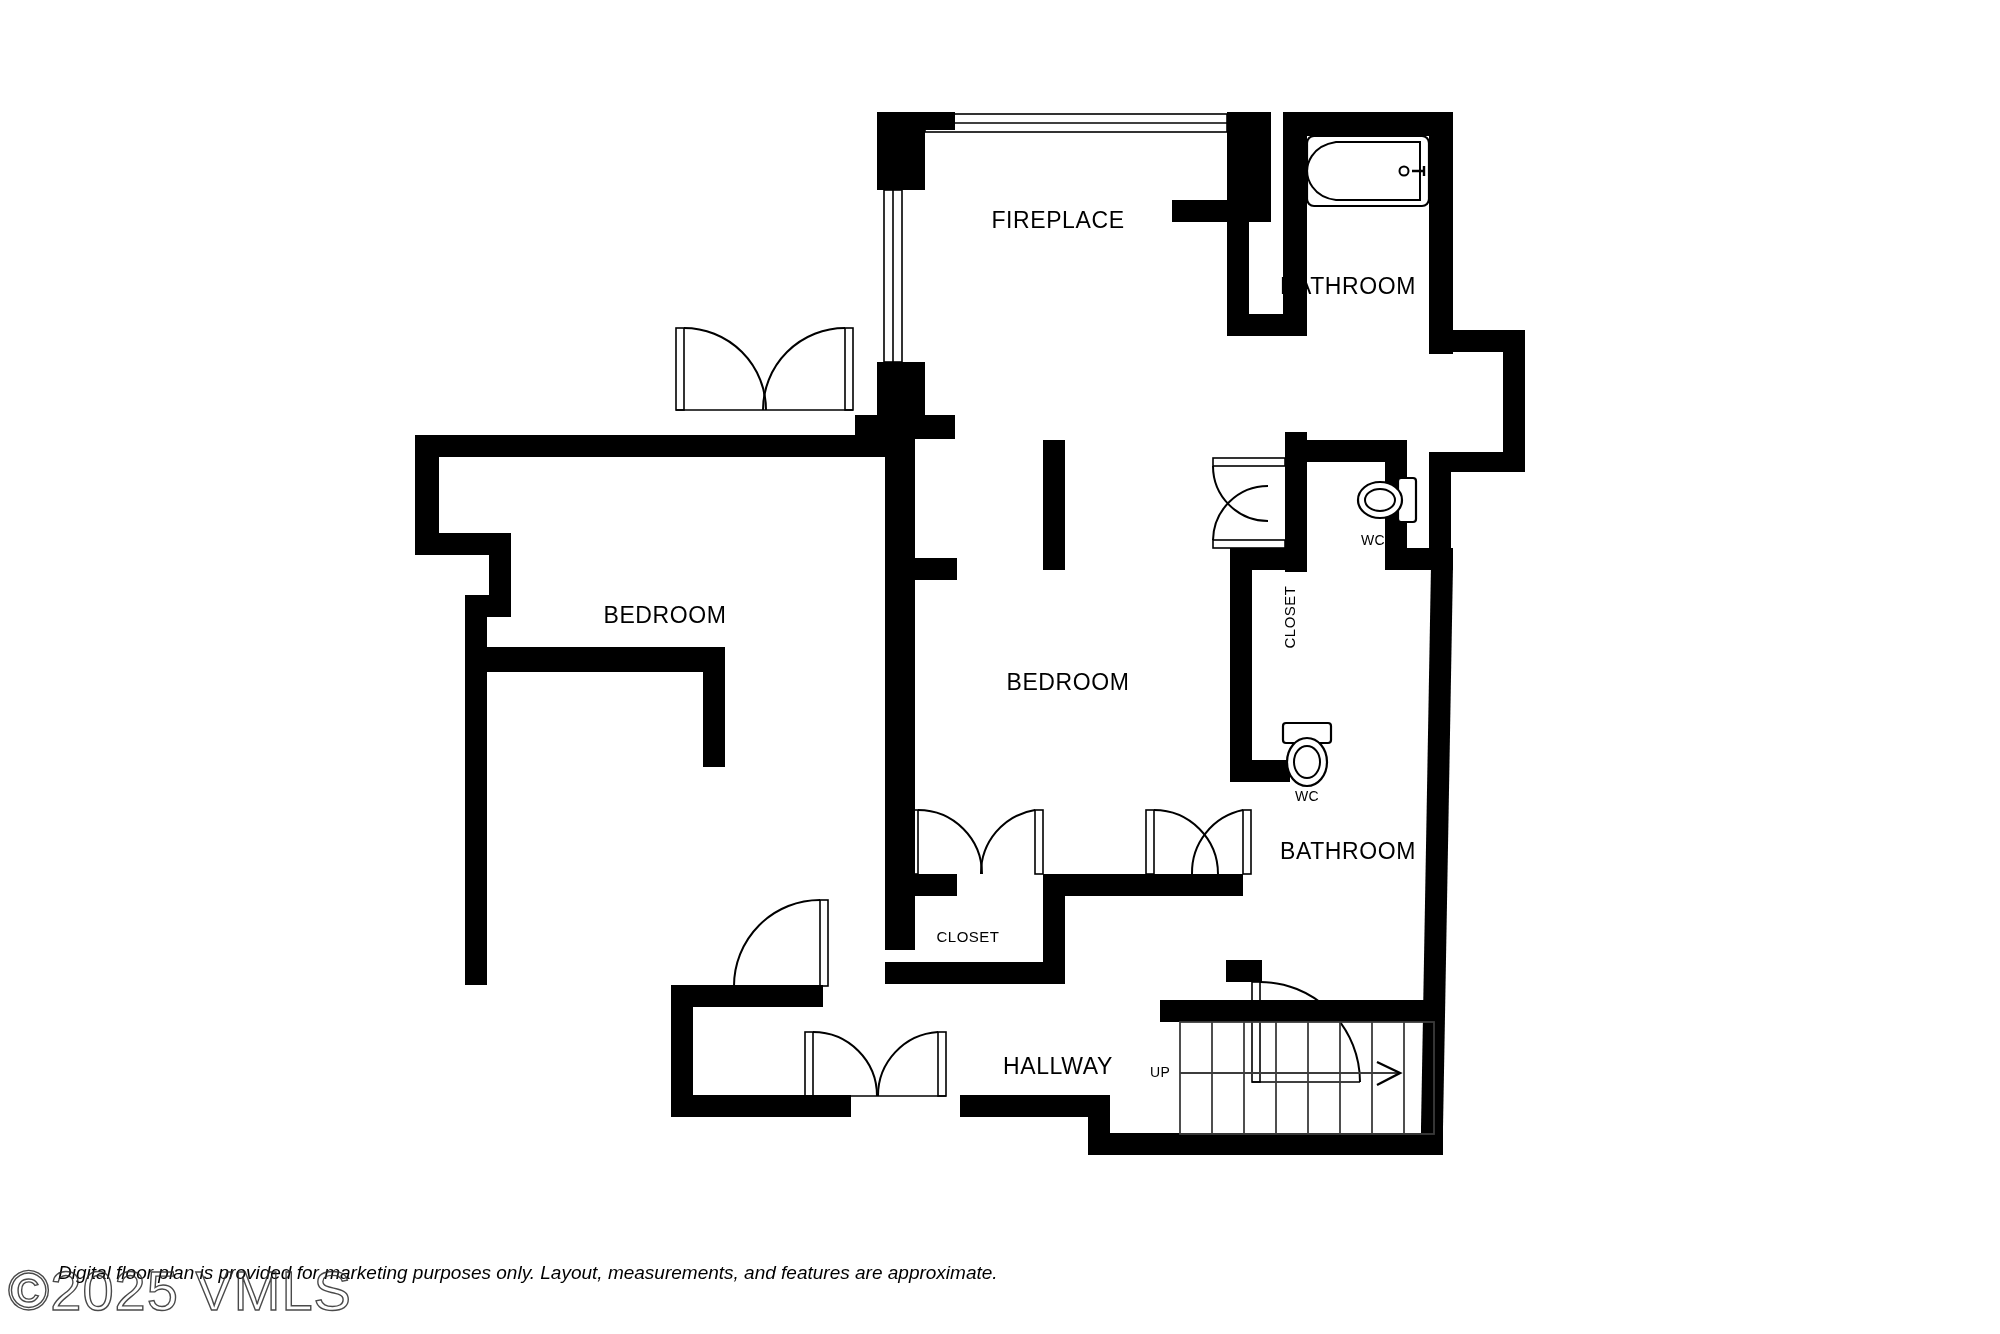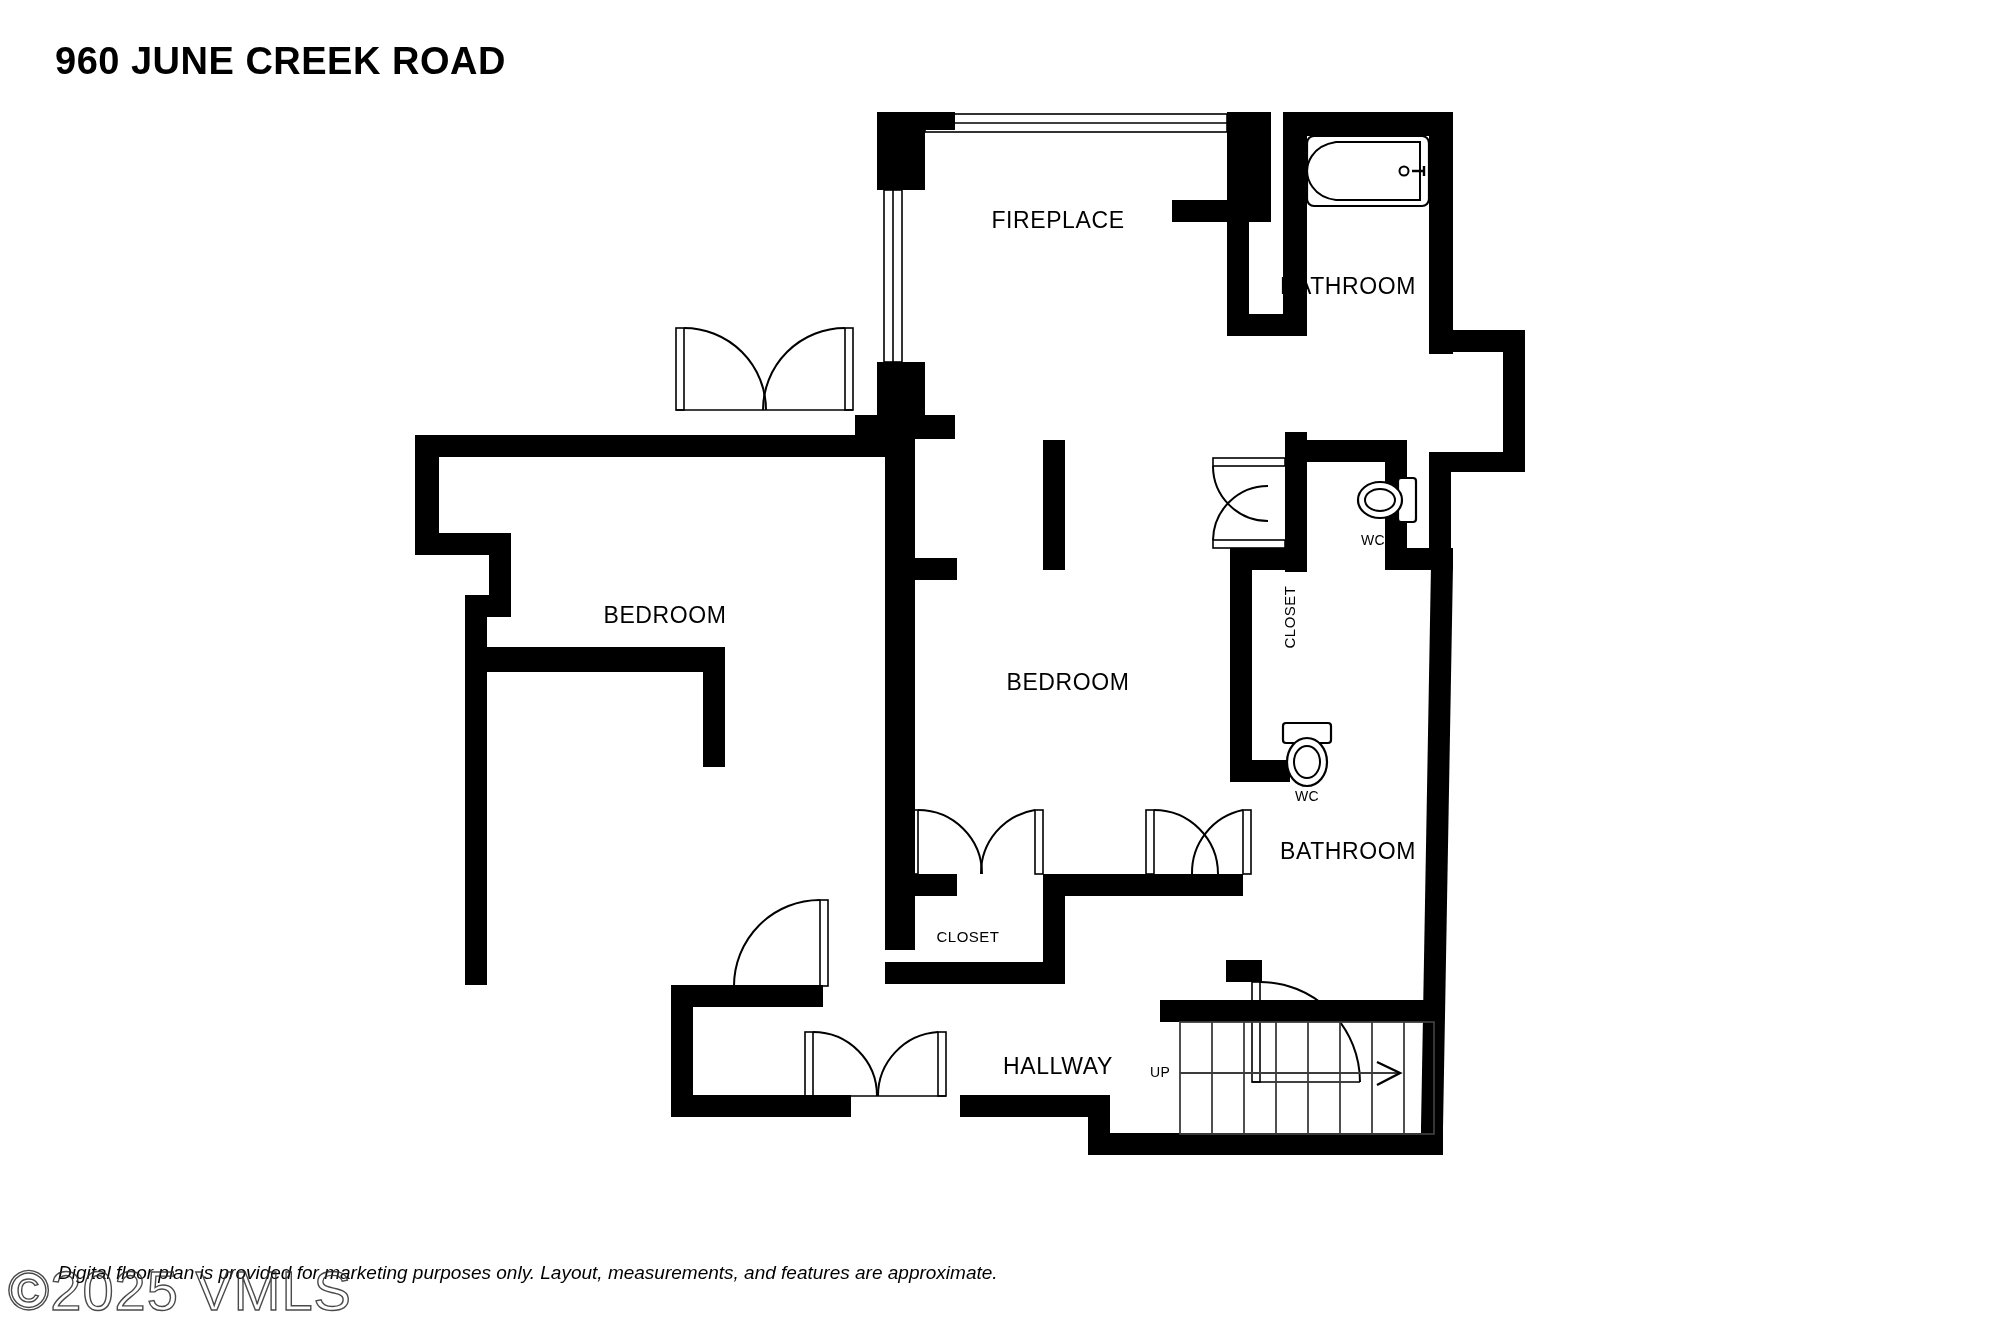--- a/index.html
+++ b/index.html
@@ -103,21 +103,20 @@
     fill: #000000;
     text-anchor: middle;
     dominant-baseline: middle;
     letter-spacing: 0.4px;
   }
 </style>
 </head>
 <body>
 
 <div id="header">
-  <div id="plan-title">960 JUNE CREEK ROAD</div>
 </div>
 
 <svg id="floorplan-svg" viewBox="0 0 2000 1334">
 
   <g>
 
     <rect class="wall" x="877" y="112" width="48" height="78"></rect>
     <rect class="wall" x="877" y="112" width="78" height="18"></rect>
 
     <rect class="thinner" x="884" y="190" width="18" height="172"></rect>

